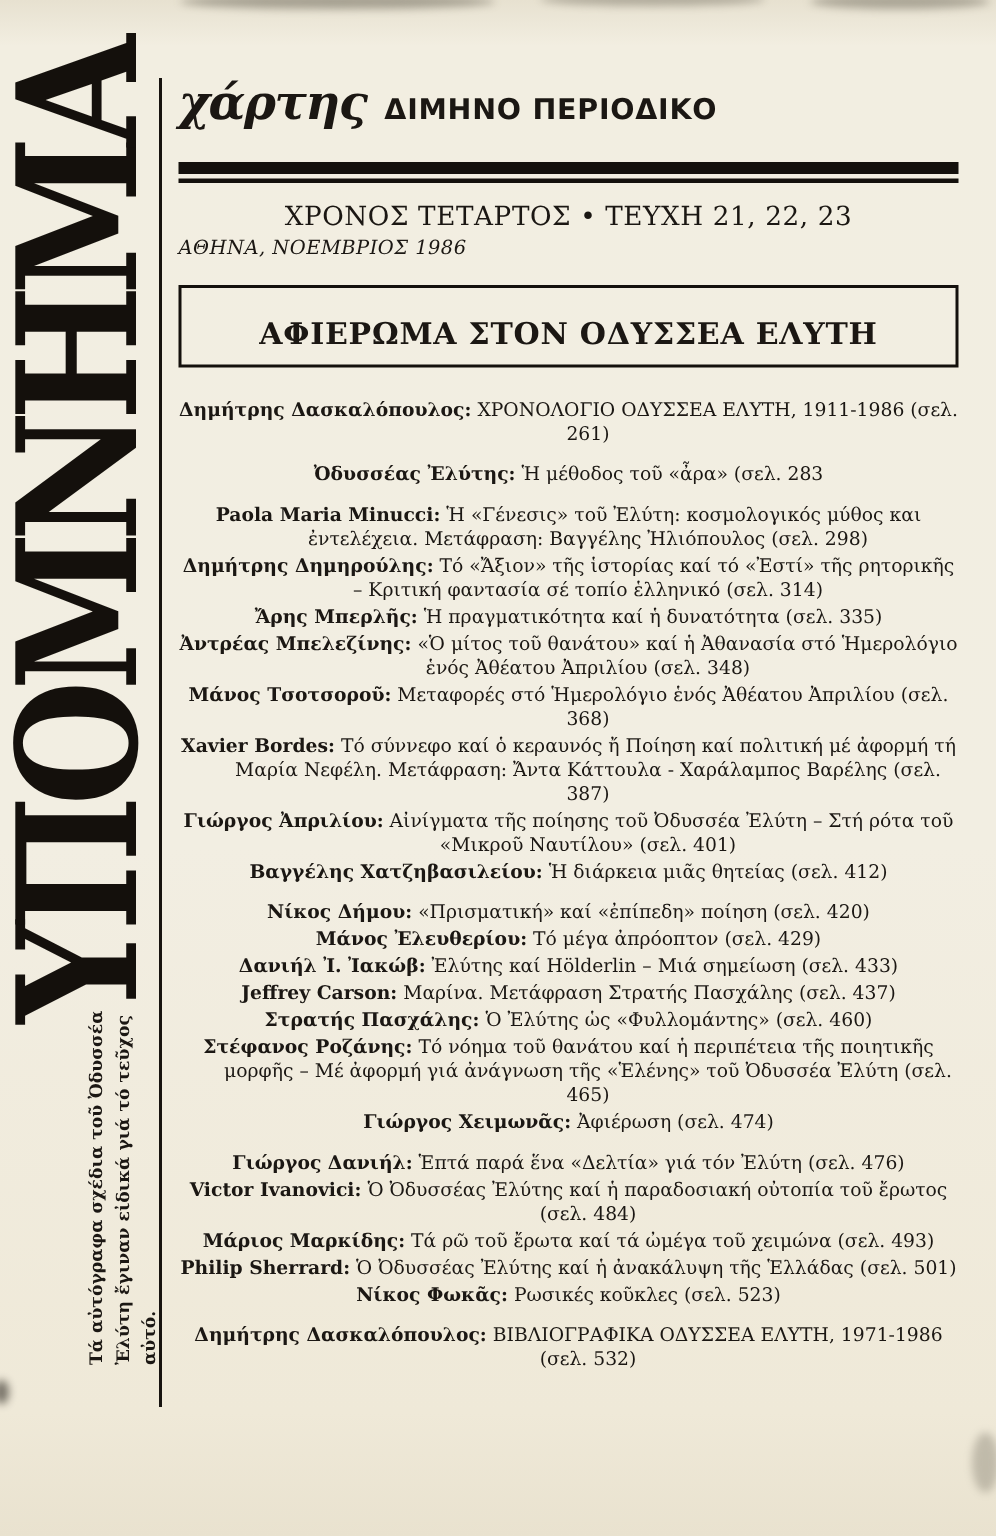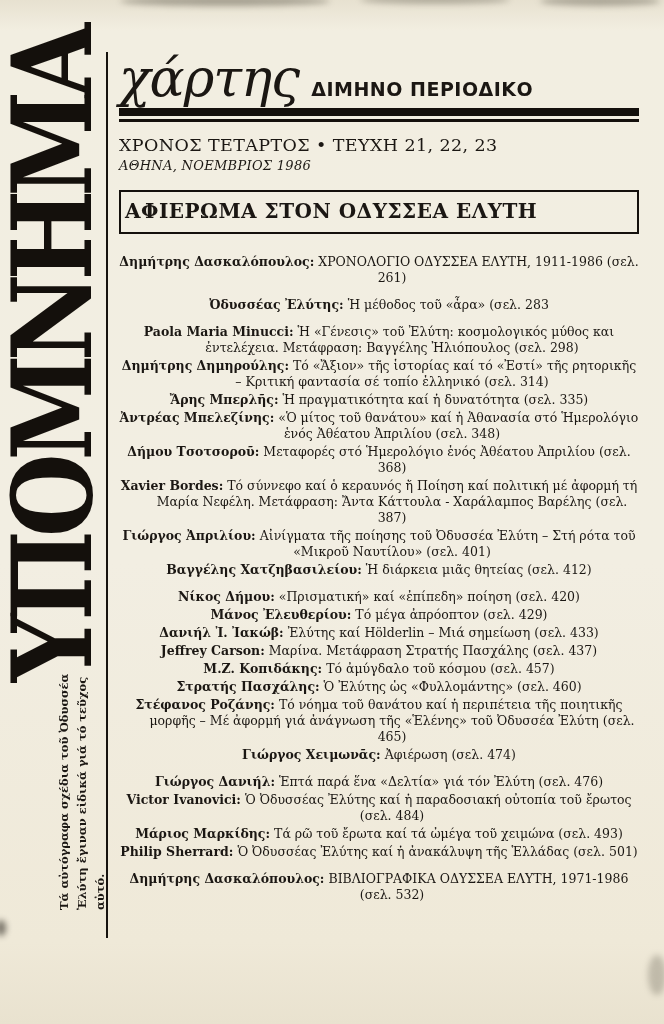--- a/index.html
+++ b/index.html
@@ -51,41 +51,41 @@
   }
 
   .vrule { position: absolute; left: 106px; top: 52px; width: 2px; height: 886px; background: #17130f; }
 
   
   .content { position: absolute; left: 119px; top: 52px; width: 520px; }
 
   .masthead { display: flex; align-items: baseline; gap: 12px; height: 46px; }
   .logo {
     font-family: "DejaVu Serif", serif;
-    font-style: italic; font-weight: normal;
-    font-size: 52px; line-height: 1;
+    font-style: italic; font-weight: bold;
+    font-size: 32px; line-height: 1;
     letter-spacing: -1px;
   }
   .tagline {
     font-family: "DejaVu Sans", "Liberation Sans", sans-serif;
     font-weight: bold; font-size: 19px; letter-spacing: .5px; text-align: center;
   }
 
   .rules { margin-top: 10px; }
   .rule-thick { height: 8px; background: #14100c; }
   .rule-thin  { height: 3px; background: #14100c; margin-top: 3px; }
 
-  .volume { margin-top: 13px; font-size: 17.5px; letter-spacing: .4px; }
+  .volume { margin-top: 13px; font-size: 17.5px; letter-spacing: .4px; text-align: center; }
   .issue  { margin-top: 3px;  font-size: 13px;   letter-spacing: .3px; font-style: italic; }
 
   .feature-box {
     margin-top: 17px;
     border: 2.5px solid #14100c;
-    padding: 7px 4px 9px;
-    text-align: left;
+    padding: 18px 4px 9px;
+    text-align: center;
     font-weight: bold;
     font-size: 20px;
     letter-spacing: .5px;
   }
 
   .toc { margin-top: 20px; }
   .toc-group { margin-bottom: 11px; text-align: center; }
   .entry {
     font-size: 12.5px;
     line-height: 16px;
@@ -138,40 +138,40 @@
           <p class="entry"><b>Δημήτρης Δασκαλόπουλος:</b> <span>ΧΡΟΝΟΛΟΓΙΟ ΟΔΥΣΣΕΑ ΕΛΥΤΗ, 1911-1986 (σελ. 261)</span></p>
         </div>
         <div class="toc-group">
           <p class="entry"><b>Ὀδυσσέας Ἐλύτης:</b> <span>Ἡ μέθοδος τοῦ «ἆρα» (σελ. 283</span></p>
         </div>
         <div class="toc-group">
           <p class="entry"><b>Paola Maria Minucci:</b> <span>Ἡ «Γένεσις» τοῦ Ἐλύτη: κοσμολογικός μύθος και ἐντελέχεια. Μετάφραση: Βαγγέλης Ἠλιόπουλος (σελ. 298)</span></p>
           <p class="entry"><b>Δημήτρης Δημηρούλης:</b> <span>Τό «Ἄξιον» τῆς ἱστορίας καί τό «Ἐστί» τῆς ρητορικῆς – Κριτική φαντασία σέ τοπίο ἑλληνικό (σελ. 314)</span></p>
           <p class="entry"><b>Ἄρης Μπερλῆς:</b> <span>Ἡ πραγματικότητα καί ἡ δυνατότητα (σελ. 335)</span></p>
           <p class="entry"><b>Ἀντρέας Μπελεζίνης:</b> <span>«Ὁ μίτος τοῦ θανάτου» καί ἡ Ἀθανασία στό Ἡμερολόγιο ἑνός Ἀθέατου Ἀπριλίου (σελ. 348)</span></p>
-          <p class="entry"><b>Δήμου Τσοτσοροῦ:</b> <span>Μεταφορές στό Ἡμερολόγιο ἑνός Ἀθέατου Ἀπριλίου (σελ. 368)</span></p>
+          <p class="entry"><b>Μάνος Τσοτσοροῦ:</b> <span>Μεταφορές στό Ἡμερολόγιο ἑνός Ἀθέατου Ἀπριλίου (σελ. 368)</span></p>
           <p class="entry"><b>Xavier Bordes:</b> <span>Τό σύννεφο καί ὁ κεραυνός ἤ Ποίηση καί πολιτική μέ ἀφορμή τή Μαρία Νεφέλη. Μετάφραση: Ἄντα Κάττουλα - Χαράλαμπος Βαρέλης (σελ. 387)</span></p>
           <p class="entry"><b>Γιώργος Ἀπριλίου:</b> <span>Αἰνίγματα τῆς ποίησης τοῦ Ὀδυσσέα Ἐλύτη – Στή ρότα τοῦ «Μικροῦ Ναυτίλου» (σελ. 401)</span></p>
           <p class="entry"><b>Βαγγέλης Χατζηβασιλείου:</b> <span>Ἡ διάρκεια μιᾶς θητείας (σελ. 412)</span></p>
         </div>
         <div class="toc-group">
           <p class="entry"><b>Νίκος Δήμου:</b> <span>«Πρισματική» καί «ἐπίπεδη» ποίηση (σελ. 420)</span></p>
           <p class="entry"><b>Μάνος Ἐλευθερίου:</b> <span>Τό μέγα ἀπρόοπτον (σελ. 429)</span></p>
           <p class="entry"><b>Δανιήλ Ἰ. Ἰακώβ:</b> <span>Ἐλύτης καί Hölderlin – Μιά σημείωση (σελ. 433)</span></p>
           <p class="entry"><b>Jeffrey Carson:</b> <span>Μαρίνα. Μετάφραση Στρατής Πασχάλης (σελ. 437)</span></p>
-          <p class="entry"><b>M.Z. Κοπιδάκης:</b> <span>Τό ἀμύγδαλο τοῦ κόσμου (σελ. 457)</span></p>
           <p class="entry"><b>Στρατής Πασχάλης:</b> <span>Ὁ Ἐλύτης ὡς «Φυλλομάντης» (σελ. 460)</span></p>
           <p class="entry"><b>Στέφανος Ροζάνης:</b> <span>Τό νόημα τοῦ θανάτου καί ἡ περιπέτεια τῆς ποιητικῆς μορφῆς – Μέ ἀφορμή γιά ἀνάγνωση τῆς «Ἑλένης» τοῦ Ὀδυσσέα Ἐλύτη (σελ. 465)</span></p>
           <p class="entry"><b>Γιώργος Χειμωνᾶς:</b> <span>Ἀφιέρωση (σελ. 474)</span></p>
         </div>
         <div class="toc-group">
           <p class="entry"><b>Γιώργος Δανιήλ:</b> <span>Ἑπτά παρά ἕνα «Δελτία» γιά τόν Ἐλύτη (σελ. 476)</span></p>
           <p class="entry"><b>Victor Ivanovici:</b> <span>Ὁ Ὀδυσσέας Ἐλύτης καί ἡ παραδοσιακή οὐτοπία τοῦ ἔρωτος (σελ. 484)</span></p>
           <p class="entry"><b>Μάριος Μαρκίδης:</b> <span>Τά ρῶ τοῦ ἔρωτα καί τά ὠμέγα τοῦ χειμώνα (σελ. 493)</span></p>
           <p class="entry"><b>Philip Sherrard:</b> <span>Ὁ Ὀδυσσέας Ἐλύτης καί ἡ ἀνακάλυψη τῆς Ἑλλάδας (σελ. 501)</span></p>
+          <p class="entry"><b>Νίκος Φωκᾶς:</b> <span>Ρωσικές κοῦκλες (σελ. 523)</span></p>
         </div>
         <div class="toc-group">
           <p class="entry"><b>Δημήτρης Δασκαλόπουλος:</b> <span>ΒΙΒΛΙΟΓΡΑΦΙΚΑ ΟΔΥΣΣΕΑ ΕΛΥΤΗ, 1971-1986 (σελ. 532)</span></p>
         </div>
       </div>
 
   </main>
 </div>
 
 </body></html>

